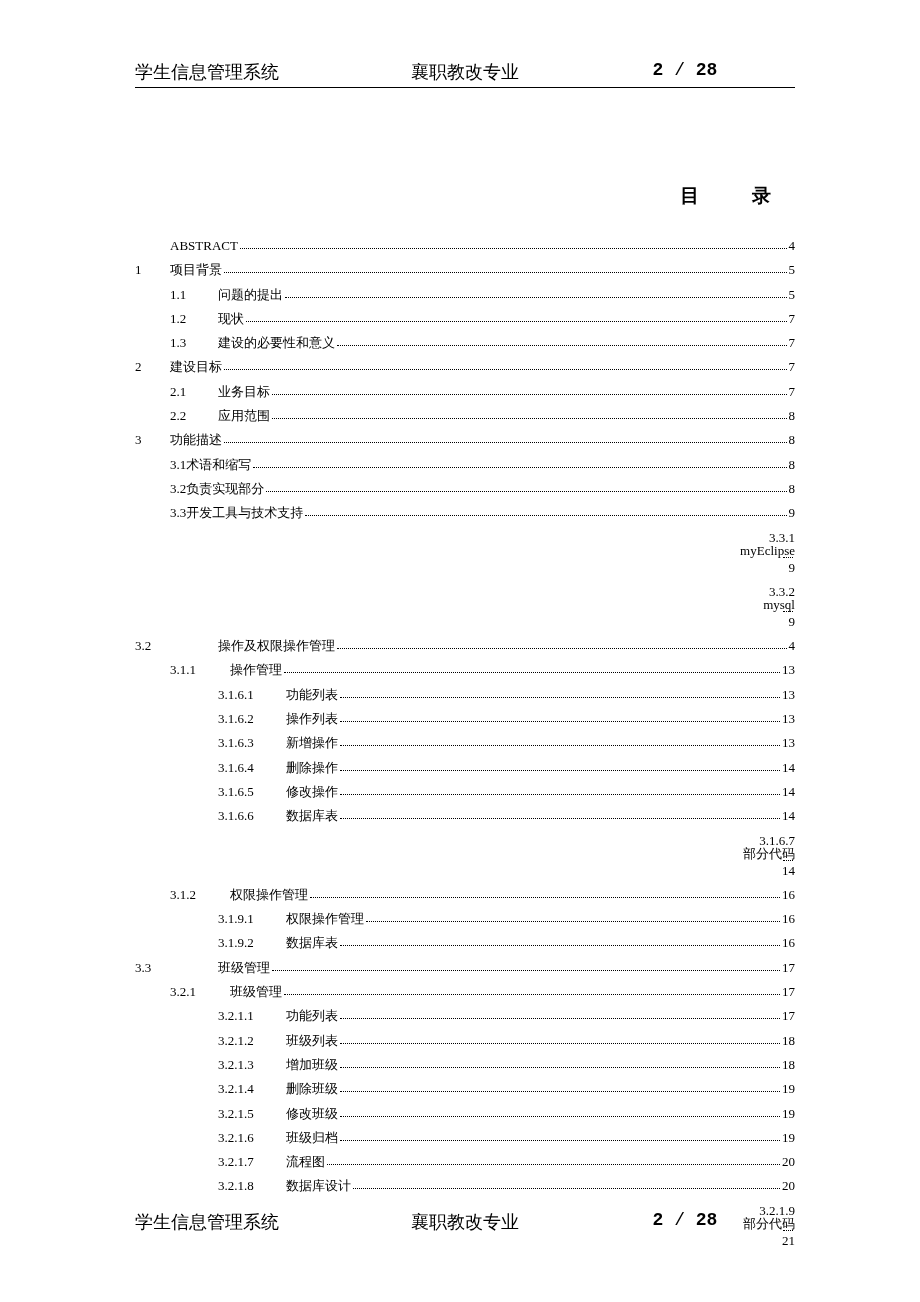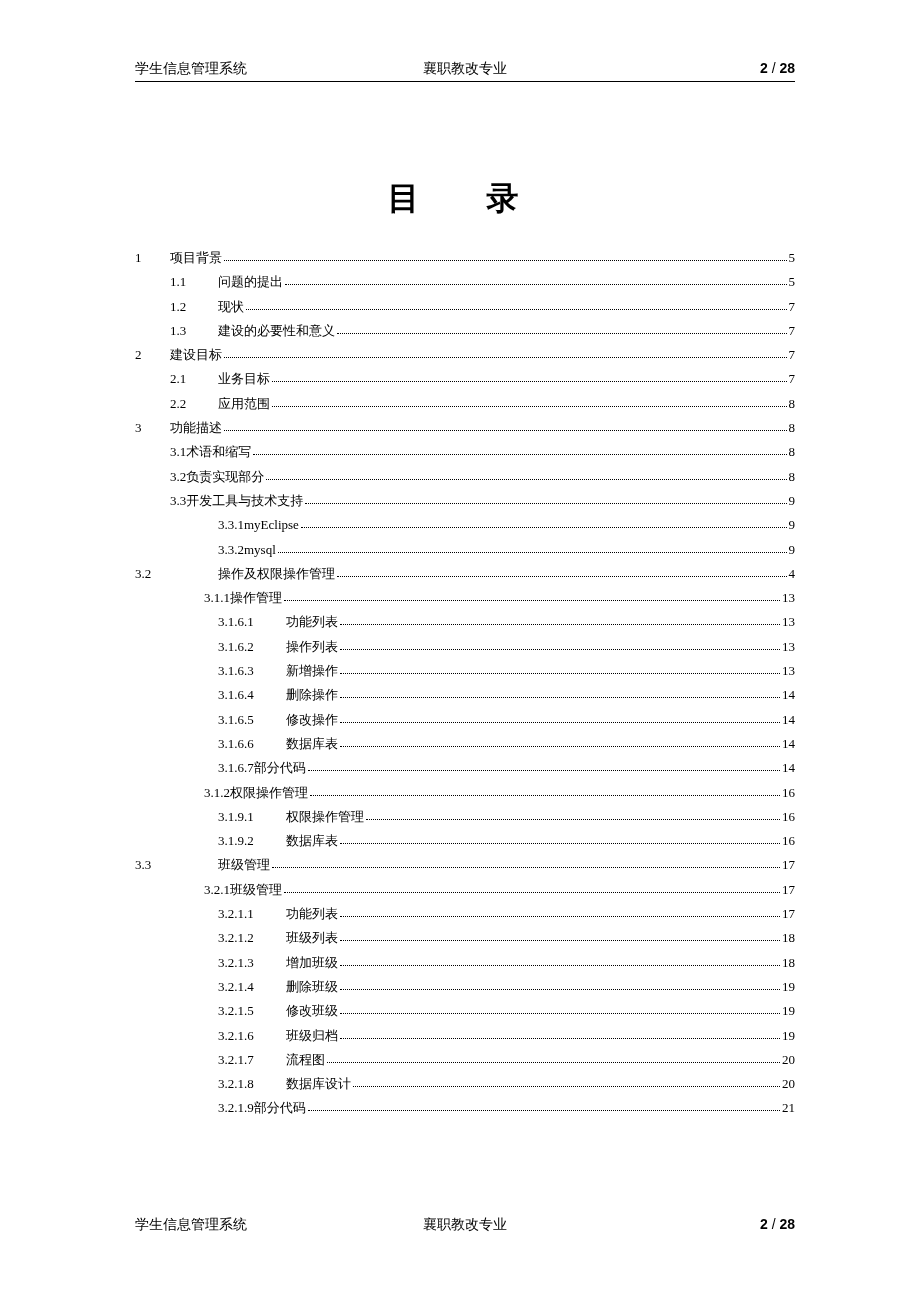--- a/index.html
+++ b/index.html
@@ -14,56 +14,56 @@
       height: 1302px;
       position: relative;
       color: #000;
     }
     .page {
       padding: 60px 125px 0 135px;
     }
     .header, .footer {
       display: flex;
       justify-content: space-between;
-      font-size: 14px;
+      font-size: 18px;
       padding-bottom: 3px;
       border-bottom: 1px solid #000;
     }
     .footer {
       position: absolute;
       bottom: 68px;
       left: 135px;
       right: 125px;
       border-bottom: none;
       padding-bottom: 0;
     }
     .header-center, .footer-center {
       text-align: center;
       flex: 1;
     }
     .header-left, .footer-left {
       text-align: left;
       flex: 1;
     }
     .header-right, .footer-right {
-      text-align: right;
+      text-align: center;
       flex: 1;
-      font-family: Liberation Sans, sans-serif;
+      font-family: Liberation Mono, monospace;
     }
     .header-right .bold, .footer-right .bold {
       font-weight: bold;
     }
     .title {
-      text-align: center;
-      font-size: 32px;
+      text-align: right;
+      font-size: 19px;
       font-weight: bold;
       margin-top: 95px;
       margin-bottom: 30px;
       letter-spacing: 24px;
-      font-family: Liberation Mono, monospace;
+      font-family: Liberation Serif, serif;
     }
     .toc {
       font-size: 13px;
       line-height: 1.0;
     }
     .toc-row {
       display: flex;
       align-items: flex-end;
       margin-bottom: 11.3px;
       white-space: nowrap;
@@ -84,42 +84,47 @@
     }
     .toc-page {
       font-family: "Times New Roman", serif;
       white-space: nowrap;
     }
     .indent-0 .col1 { width: 35px; display: inline-block; }
     .indent-1 .col1 { width: 35px; display: inline-block; }
     .indent-1 .col2 { width: 48px; display: inline-block; }
     .indent-0b { padding-left: 35px; }
     .indent-1b { padding-left: 35px; justify-content: flex-end; }
-    .indent-2 { padding-left: 83px; }
+    .indent-2 { padding-left: 83px; flex-direction: column; }
     .indent-2b { padding-left: 35px; }
-    .indent-2b .col2c { width: 60px; display: inline-block; text-align: right; }
+    .indent-2b .col2c { width: 60px; display: inline-block; }
     .indent-3 { padding-left: 83px; }
     .indent-3 .col4 { width: 68px; display: inline-block; }
-    .indent-3b { padding-left: 83px; }
+    .indent-3b { padding-left: 83px; flex-direction: column; }
   </style>
 </head>
 <body>
 
 <div class="page">
   <div class="header">
     <span class="header-left">学生信息管理系统</span>
     <span class="header-center">襄职教改专业</span>
     <span class="header-right">
       <span class="bold">2</span><span> / </span><span class="bold">28</span>
     </span>
   </div>
 
   <div class="title">目 录</div>
 
   <div class="toc" id="toc-container">
+      <div class="toc-row indent-0b">
+        <span class="toc-label">ABSTRACT</span>
+        <span class="toc-dots"></span>
+        <span class="toc-page">4</span>
+      </div>
       <div class="toc-row indent-0">
         <span class="col1 toc-num">1</span>
         <span class="toc-label">项目背景</span>
         <span class="toc-dots"></span>
         <span class="toc-page">5</span>
       </div>
       <div class="toc-row indent-1">
         <span class="col1"></span>
         <span class="col2 toc-num">1.1</span>
         <span class="toc-label">问题的提出</span>

